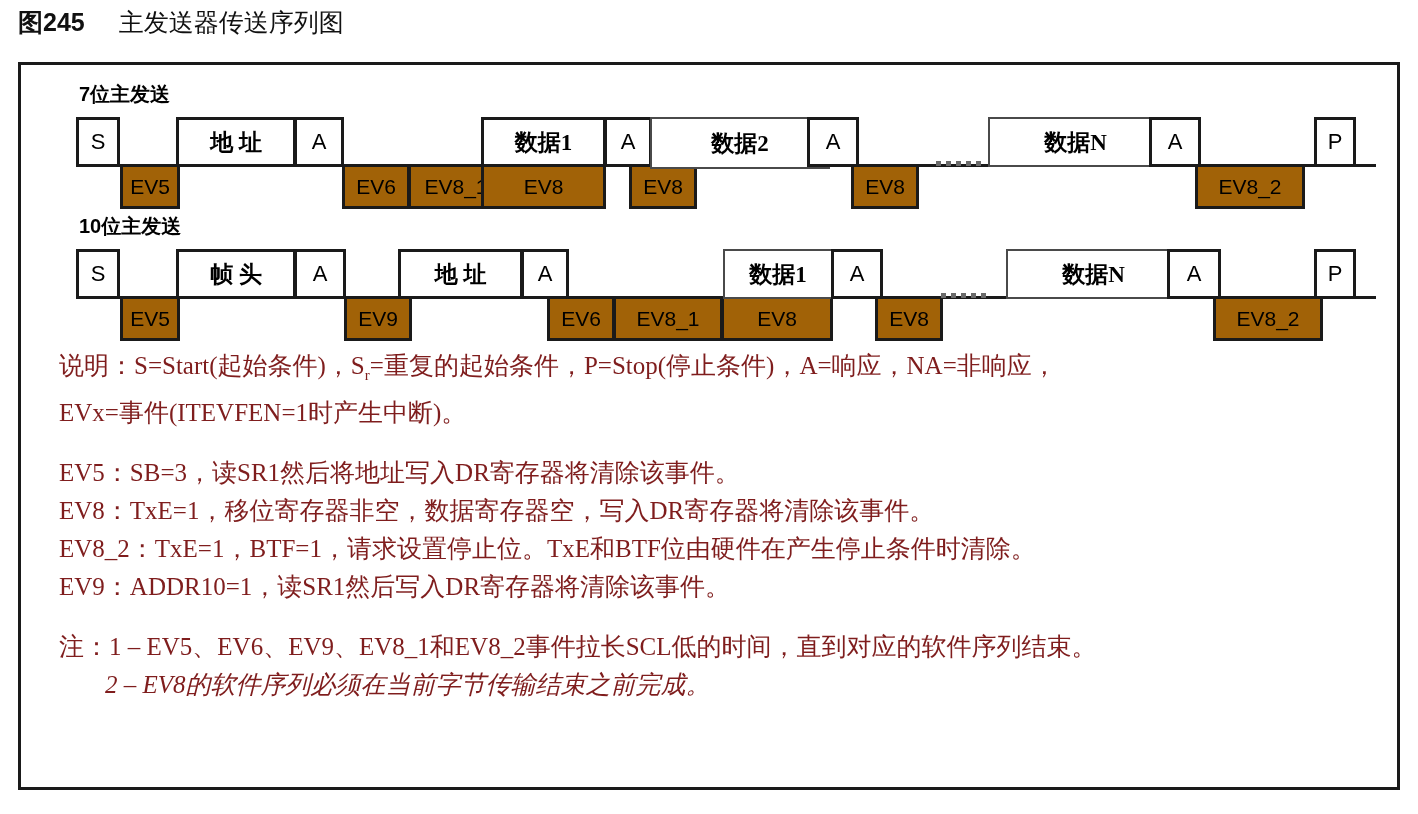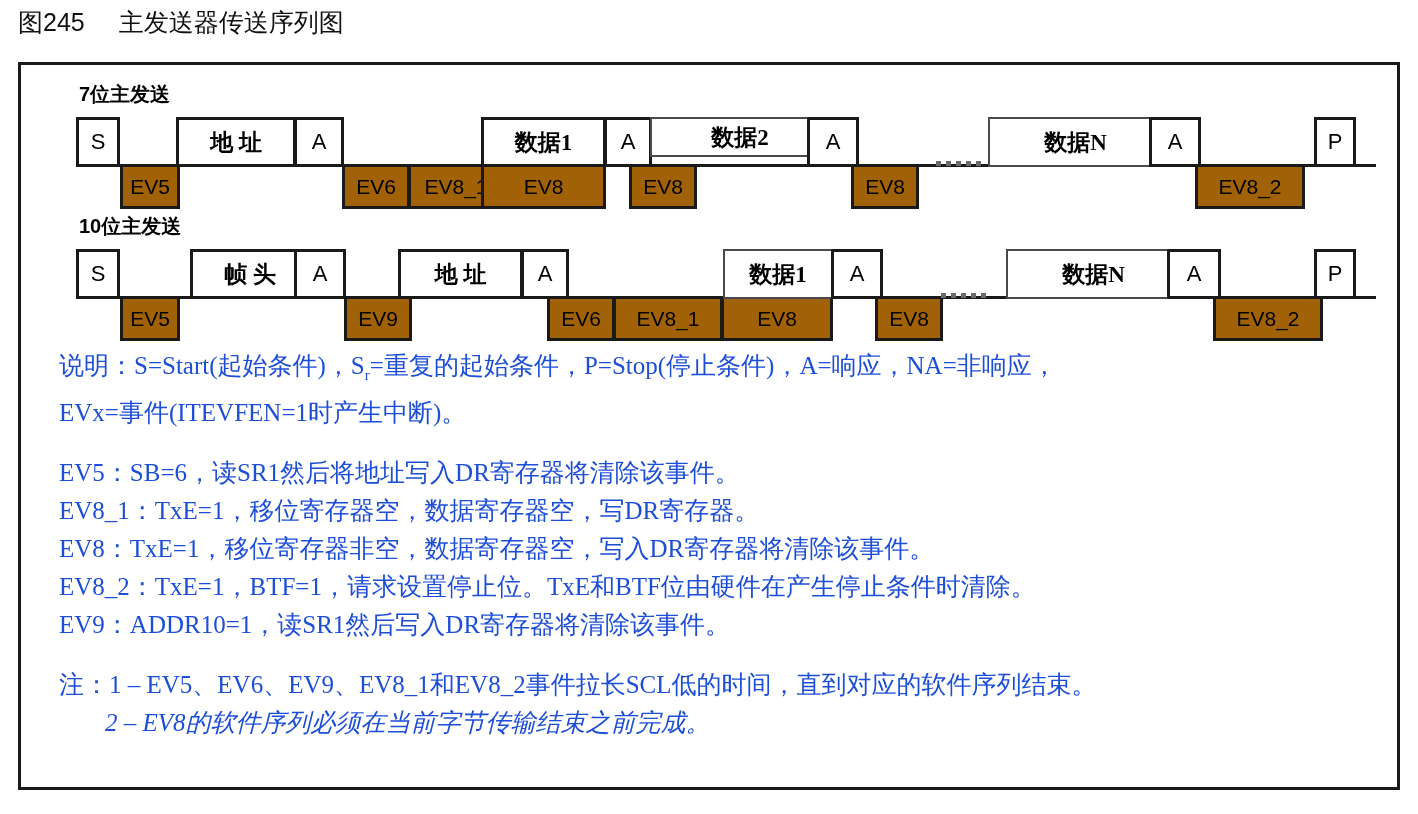--- a/index.html
+++ b/index.html
@@ -11,21 +11,21 @@
   }
 
   
   #caption{
     position:absolute;left:18px;top:2px;
     font-size:25px;line-height:40px;
     font-family:"Liberation Serif","DejaVu Serif",serif;
     white-space:pre;
     color:#111;
   }
-  #caption .num{font-family:"Liberation Sans",sans-serif;font-weight:400;}
+  #caption .num{font-family:"Liberation Sans",sans-serif;font-weight:700;}
   #caption .gap{display:inline-block;width:34px;}
 
   
   #frame{
     position:absolute;left:18px;top:62px;
     width:1382px;height:728px;
     border:3px solid #1a1a1a;
     box-sizing:border-box;
     background:#fff;
   }
@@ -77,21 +77,21 @@
     position:absolute;display:flex;gap:5px;align-items:center;z-index:4;
   }
   .ellipsis i{display:block;width:5px;height:5px;background:#6b6b6b;}
 
   
   #prose{
     position:absolute;left:38px;top:282px;right:14px;
     font-family:"Liberation Serif","DejaVu Serif",serif;
     font-size:25px;
     line-height:38px;
-    color:#1d4ed8;
+    color:#7f1d1d;
   }
   #prose p{margin:0;white-space:pre-wrap;}
   #prose .sp{height:22px;}
   #prose sub{font-size:15px;vertical-align:sub;}
   .note-line{padding-left:0;}
   .note-indent{padding-left:46px;font-style:italic;}
 </style>
 </head>
 <body>
 
@@ -103,21 +103,21 @@
 
     <div class="seq-title" style="left:58px;top:16px;">7位主发送</div>
 
     <div class="baseline" style="left:55px;top:99px;width:1300px;"></div>
 
     <div class="fbox" style="left:55px;top:52px;width:44px;height:50px;">S</div>
     <div class="fbox cjk" style="left:155px;top:52px;width:120px;height:50px;">地 址</div>
     <div class="fbox" style="left:273px;top:52px;width:50px;height:50px;">A</div>
     <div class="fbox cjk" style="left:460px;top:52px;width:125px;height:50px;">数据1</div>
     <div class="fbox" style="left:583px;top:52px;width:48px;height:50px;">A</div>
-    <div class="fbox cjk thin" style="left:629px;top:52px;width:180px;height:40px;">数据2</div>
+    <div class="fbox cjk thin" style="left:629px;top:52px;width:180px;height:52px;">数据2</div>
     <div class="fbox" style="left:786px;top:52px;width:52px;height:50px;">A</div>
     <div class="fbox cjk thin" style="left:967px;top:52px;width:175px;height:50px;">数据N</div>
     <div class="fbox" style="left:1128px;top:52px;width:52px;height:50px;">A</div>
     <div class="fbox" style="left:1293px;top:52px;width:42px;height:50px;">P</div>
 
     <div class="ellipsis" style="left:915px;top:96px;">
       <i></i>
         <i></i>
         <i></i>
         <i></i>
@@ -134,21 +134,21 @@
 
   </div>
 
   <div class="seq">
 
     <div class="seq-title" style="left:58px;top:148px;">10位主发送</div>
 
     <div class="baseline" style="left:55px;top:231px;width:1300px;"></div>
 
     <div class="fbox" style="left:55px;top:184px;width:44px;height:50px;">S</div>
-    <div class="fbox cjk" style="left:169px;top:184px;width:120px;height:50px;">帧 头</div>
+    <div class="fbox cjk" style="left:155px;top:184px;width:120px;height:50px;">帧 头</div>
     <div class="fbox" style="left:273px;top:184px;width:52px;height:50px;">A</div>
     <div class="fbox cjk" style="left:377px;top:184px;width:125px;height:50px;">地 址</div>
     <div class="fbox" style="left:500px;top:184px;width:48px;height:50px;">A</div>
     <div class="fbox cjk thin" style="left:702px;top:184px;width:110px;height:50px;">数据1</div>
     <div class="fbox" style="left:810px;top:184px;width:52px;height:50px;">A</div>
     <div class="fbox cjk thin" style="left:985px;top:184px;width:175px;height:50px;">数据N</div>
     <div class="fbox" style="left:1146px;top:184px;width:54px;height:50px;">A</div>
     <div class="fbox" style="left:1293px;top:184px;width:42px;height:50px;">P</div>
 
     <div class="ellipsis" style="left:920px;top:228px;">
@@ -169,22 +169,21 @@
 
   </div>
 
   <div id="prose">
 
     <p><span>说明：S=Start(起始条件)，S</span><sub>r</sub><span>=重复的起始条件，P=Stop(停止条件)，A=响应，NA=非响应，</span></p>
     <p>EVx=事件(ITEVFEN=1时产生中断)。</p>
 
     <div class="sp"></div>
 
-    <p>EV5：SB=6，读SR1然后将地址写入DR寄存器将清除该事件。</p>
-    <p>EV8_1：TxE=1，移位寄存器空，数据寄存器空，写DR寄存器。</p>
+    <p>EV5：SB=3，读SR1然后将地址写入DR寄存器将清除该事件。</p>
     <p>EV8：TxE=1，移位寄存器非空，数据寄存器空，写入DR寄存器将清除该事件。</p>
     <p>EV8_2：TxE=1，BTF=1，请求设置停止位。TxE和BTF位由硬件在产生停止条件时清除。</p>
     <p>EV9：ADDR10=1，读SR1然后写入DR寄存器将清除该事件。</p>
 
     <div class="sp"></div>
 
     <p class="note-line"><span>注：</span><span>1 – EV5、EV6、EV9、EV8_1和EV8_2事件拉长SCL低的时间，直到对应的软件序列结束。</span></p>
     <p class="note-indent">2 – EV8的软件序列必须在当前字节传输结束之前完成。</p>
 
   </div>

